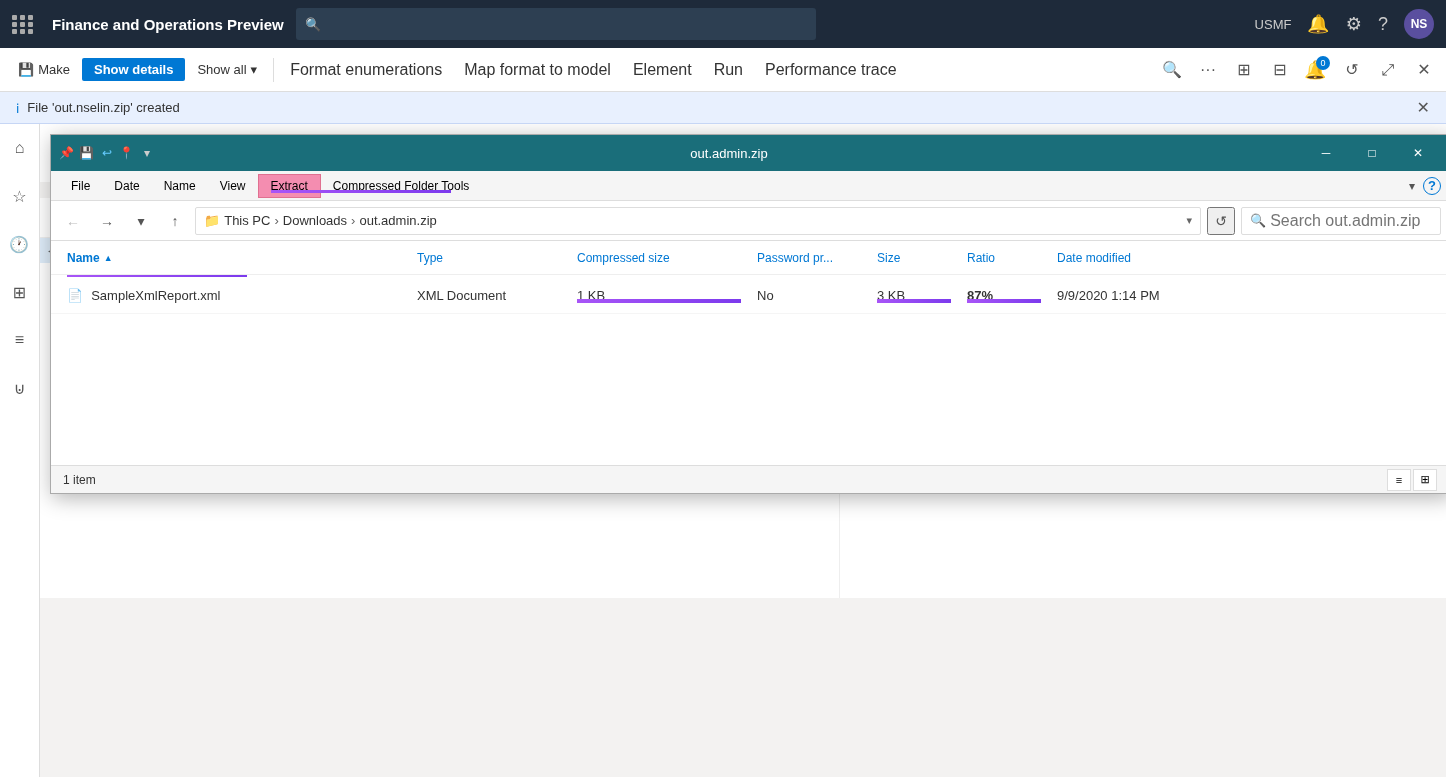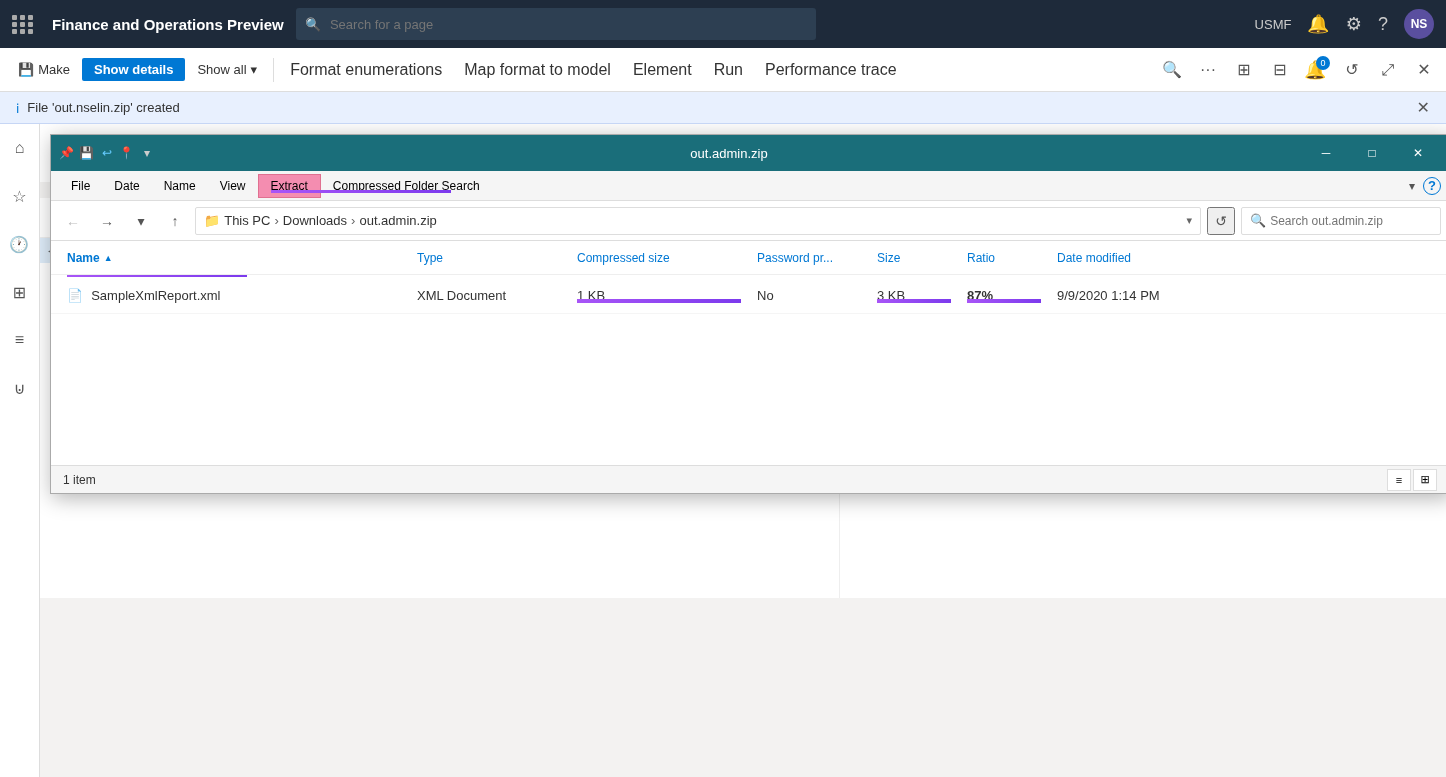--- a/index.html
+++ b/index.html
@@ -174,21 +174,21 @@
     .fe-addressbar .path-bar .path-sep { color: #666; }
     .fe-addressbar .refresh-btn {
       width: 28px; height: 28px; display: flex; align-items: center; justify-content: center;
       cursor: pointer; color: #555; font-size: 14px;
     }
     .fe-addressbar .search-box {
       display: flex; align-items: center; border: 1px solid #ddd; border-radius: 2px;
       height: 28px; padding: 0 8px; gap: 4px; background: #fff; width: 200px;
     }
     .fe-addressbar .search-box input {
-      border: none; outline: none; font-size: 12px; color: #be185d; width: 100%; background: transparent;
+      border: none; outline: none; font-size: 16px; color: #be185d; width: 100%; background: transparent;
     }
 
     
     .fe-content { flex: 1; display: flex; flex-direction: column; overflow: hidden; }
     .fe-list-header {
       display: grid;
       grid-template-columns: 350px 160px 180px 120px 90px 90px 200px;
       background: #fff; border-bottom: 1px solid #eee;
       padding: 0 8px; height: 34px; align-items: center;
     }
@@ -238,21 +238,20 @@
     <span></span>
       <span></span>
       <span></span>
     <span></span>
       <span></span>
       <span></span>
   </div>
   <span class="app-name">Finance and Operations Preview</span>
   <div class="search-box">
     <span style="color:#aaa">🔍</span>
-    <input style="color: rgb(204, 204, 204);" placeholder="Search for a page">
   </div>
   <div class="top-nav-right">
     <span style="color:#ccc">USMF</span>
     <span style="font-size:18px">🔔</span>
     <span style="font-size:18px">⚙</span>
     <span style="font-size:18px">?</span>
     <div class="user-badge">NS</div>
   </div>
 </div>
 
@@ -409,21 +408,21 @@
       </div>
 
       <div class="fe-ribbon-tabs">
         <div class="fe-rtab">File</div>
         <div class="fe-rtab">Date</div>
         <div class="fe-rtab">Name</div>
         <div class="fe-rtab">View</div>
         <div class="fe-rtab extract">
           <span>Extract</span>
         </div>
-        <div class="fe-rtab">Compressed Folder Search</div>
+        <div class="fe-rtab">Compressed Folder Tools</div>
         <div style="margin-left:auto; display:flex; gap:8px; align-items:center;">
           <span style="font-size:12px;color:#555;">▾</span>
           <span style="font-size:13px;color:#0078d4;font-weight:bold;border:1px solid #0078d4;border-radius:50%;width:18px;height:18px;display:flex;align-items:center;justify-content:center;">?</span>
         </div>
       </div>
 
       <div class="fe-addressbar">
         <button class="nav-btn disabled">←</button>
         <button class="nav-btn">→</button>
         <button class="nav-btn">▾</button>

